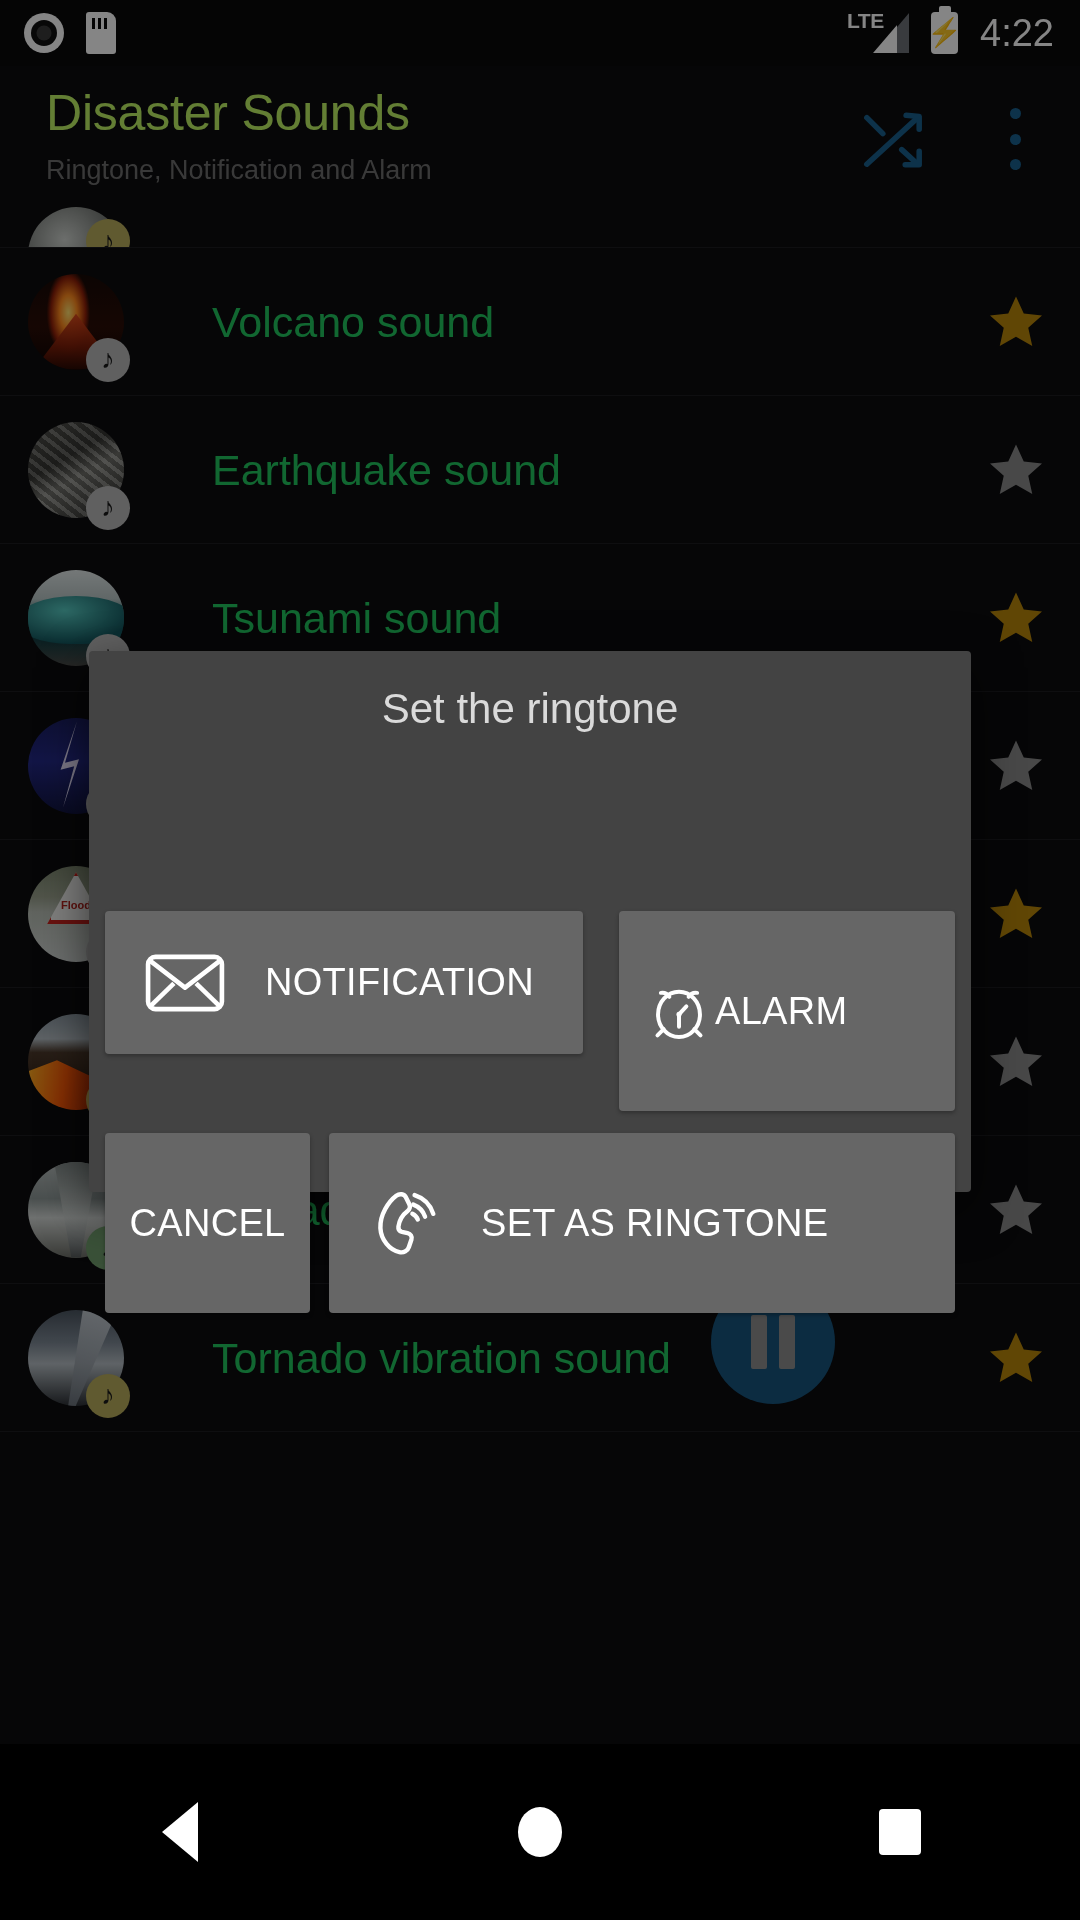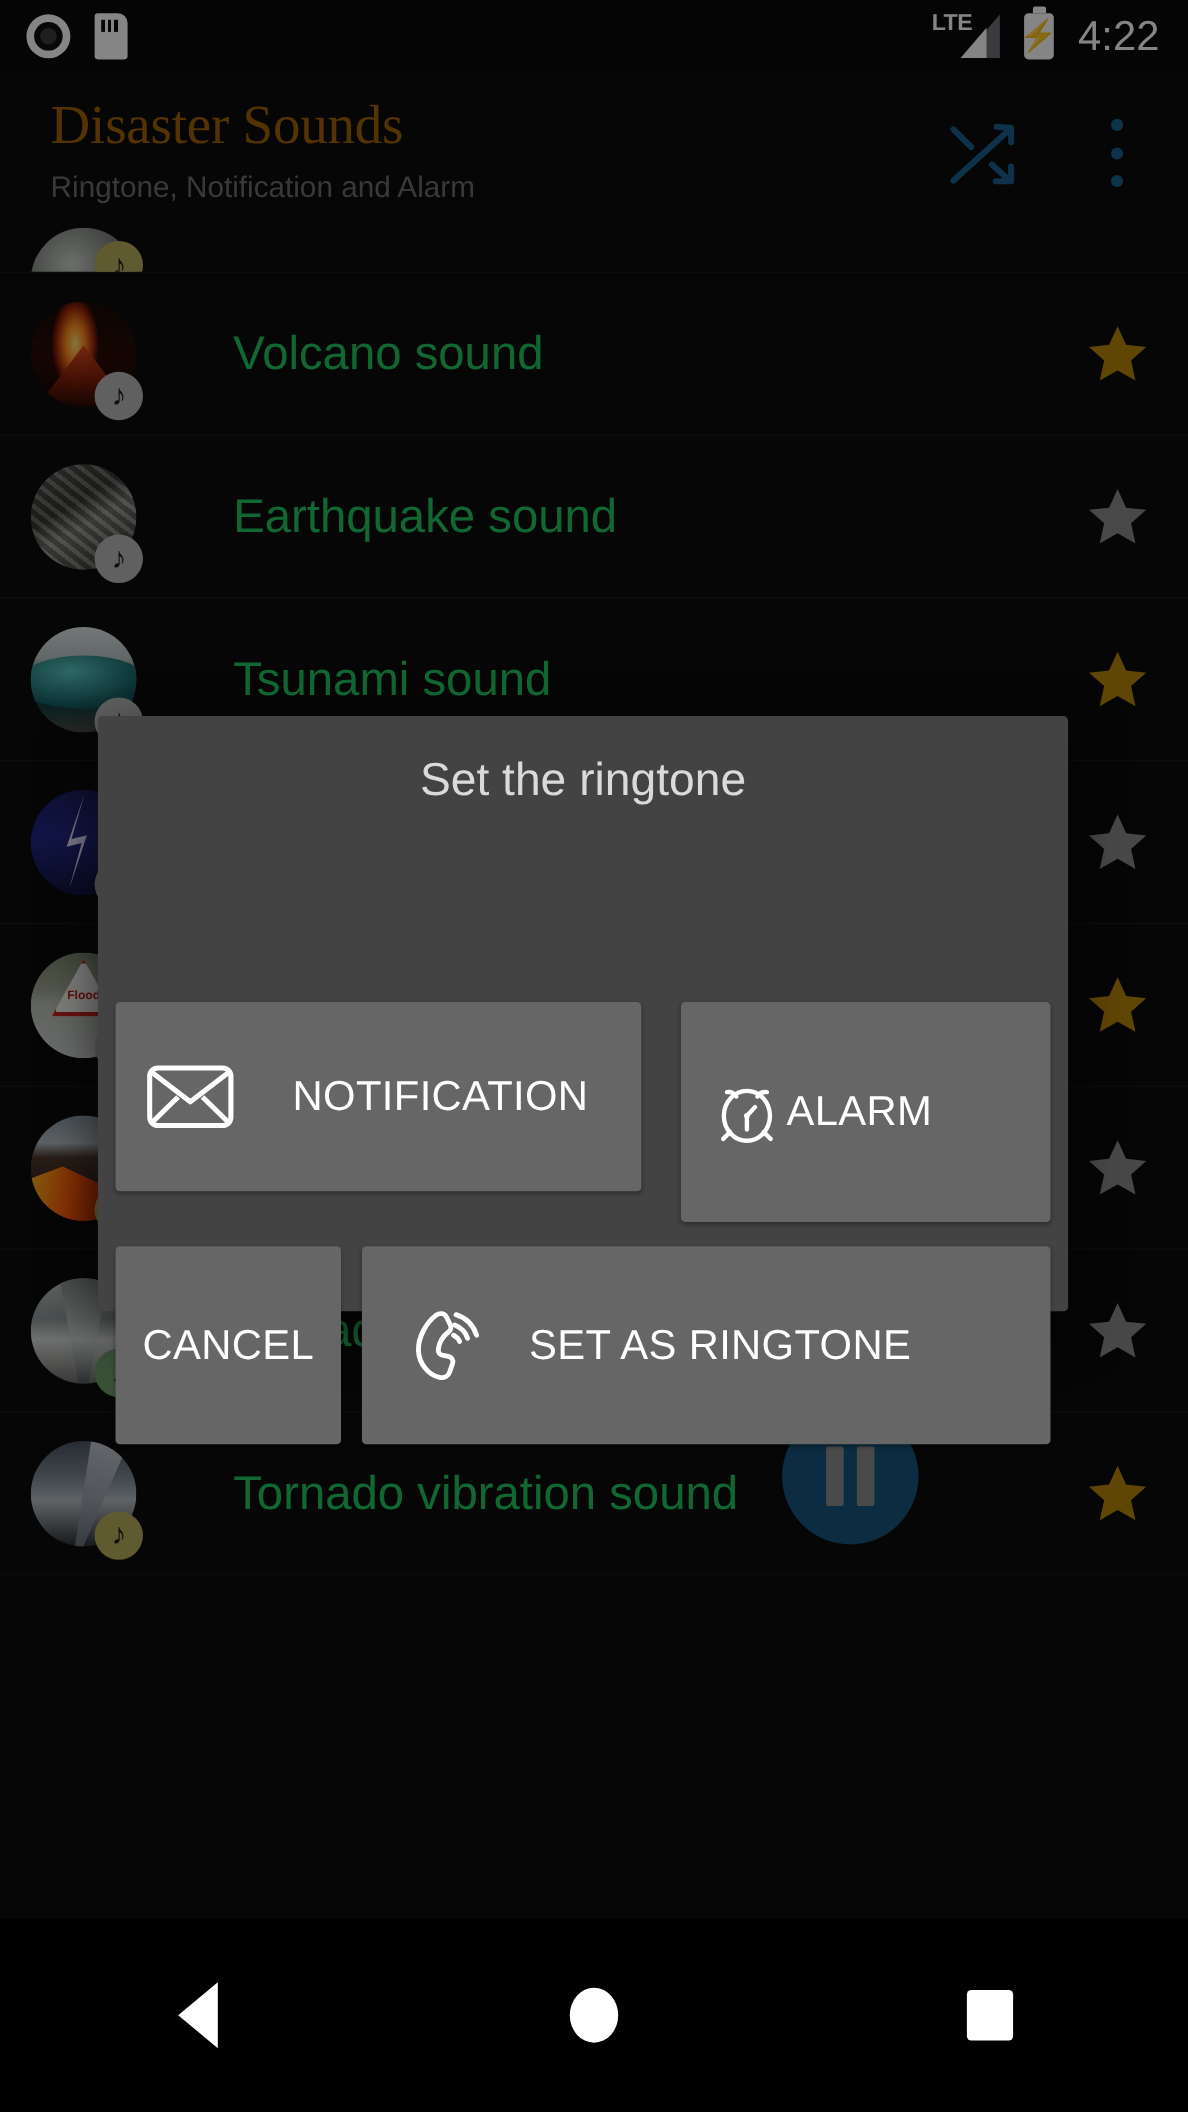--- a/index.html
+++ b/index.html
@@ -132,21 +132,21 @@
   }
   #dlg-title {
     position:absolute; left:0; top:34px; width:100%; text-align:center;
     font-size:42px; color:#dadada;
   }
   .dbtn {
     position:absolute; background:#666666; border-radius:4px;
     display:flex; align-items:center; color:#fff;
     box-shadow:0 2px 4px rgba(0,0,0,.3);
   }
-  #btn-notification { left:16px; top:260px; width:478px; height:172px; padding-left:28px; gap:53px; }
+  #btn-notification { left:16px; top:260px; width:478px; height:143px; padding-left:40px; gap:40px; }
   #btn-alarm       { left:530px; top:260px; width:336px; height:200px; padding-left:24px; }
   #btn-cancel      { left:16px; top:482px; width:205px; height:180px; justify-content:center; }
   #btn-set        { left:240px; top:482px; width:626px; height:180px; padding-left:40px; gap:36px; }
   .dbtn-label { font-size:38px; letter-spacing:.3px; }
   .dbtn-icon { display:flex; align-items:center; justify-content:center; }
 
   
   #navbar {
     position:absolute; left:0; bottom:0; width:1080px; height:176px;
     background:#000; z-index:10; display:flex; align-items:center; justify-content:space-around;
@@ -174,21 +174,21 @@
         <span class="sig-fill"></span>
       </span>
       <span class="ic-batt">
         <span class="bolt">⚡</span>
       </span>
       <span class="sb-clock">4:22</span>
     </div>
   </div>
 
   <div id="appbar">
-    <div id="app-title" style="color: #a16207; font-family: Liberation Serif, serif;">Disaster Sounds</div>
+    <div id="app-title" style="color: #bef264;">Disaster Sounds</div>
     <div id="app-sub">Ringtone, Notification and Alarm</div>
     <div id="shuffle-btn">
       <svg width="76" height="64" viewBox="0 0 24 22" fill="none" stroke="#19618f" stroke-width="1.9" stroke-linecap="round" stroke-linejoin="round">
         <path d="M3 4 L8.5 9.5"></path>
           <path d="M15 15 L20.5 20"></path>
         <path d="M3 20 L20.5 4"></path>
         <polyline points="16.5,3.2 21,3.6 21,8"></polyline>
         <polyline points="16.2,20.2 21,20.2 21,15.6"></polyline>
       </svg>
     </div>

